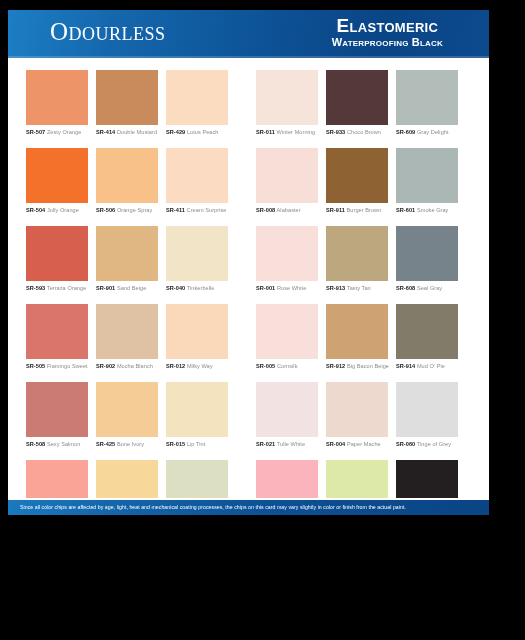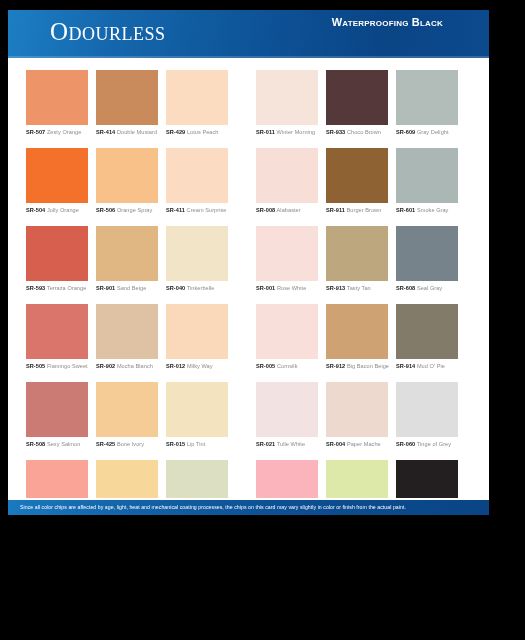--- a/index.html
+++ b/index.html
@@ -76,20 +76,21 @@
   }
 </style>
 </head>
 <body>
 
 <div id="card">
 
   <div id="banner">
     <div class="brand">Odourless</div>
     <div class="prodwrap">
+      <div class="prod1">Elastomeric</div>
       <div class="prod2">Waterproofing Black</div>
     </div>
   </div>
 
   <div id="grid">
       <div class="row">
         <div class="cell">
           <span class="swatch" style="background: rgb(237, 148, 104);"></span>
           <span class="lab"><b>SR-507</b><span> Zesty Orange</span></span>
         </div>

